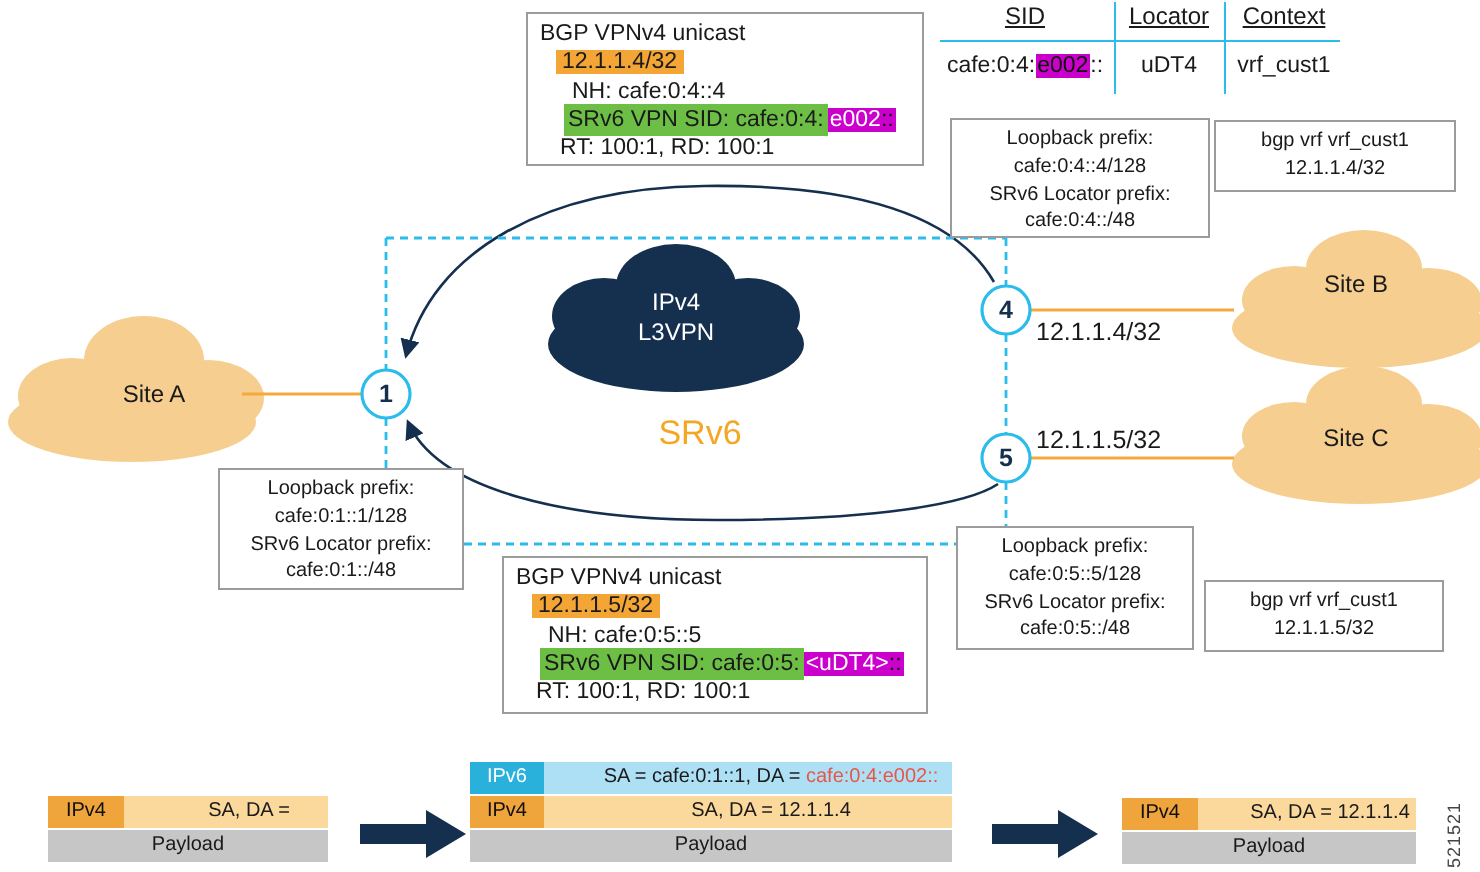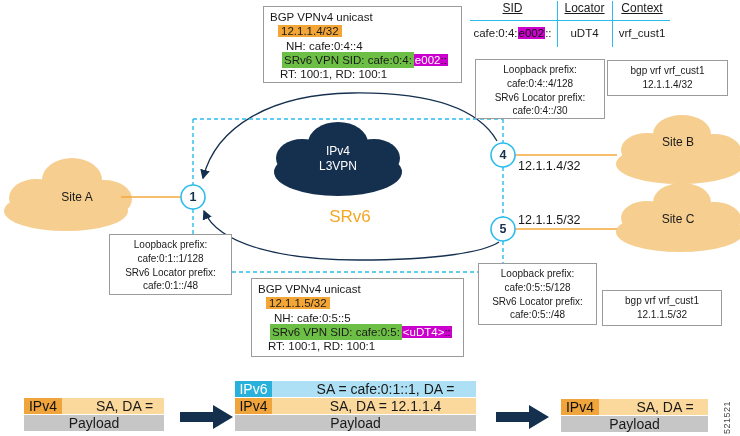--- a/index.html
+++ b/index.html
@@ -26,21 +26,21 @@
   .sid-underline{position:absolute;left:2px;top:19px;width:200px;border-top:1.5px solid #2BBCEC;}
   .sid-sep{position:absolute;top:0;height:46px;border-left:1.5px solid #2BBCEC;}
   .nodelabel{position:absolute;width:24px;height:22px;line-height:22px;text-align:center;
              color:#15304F;font-weight:bold;font-size:12.5px;}
   .sitelabel{position:absolute;width:60px;text-align:center;font-size:12px;}
   .corelabel{position:absolute;left:288px;top:144px;width:100px;text-align:center;
              color:#fff;font-size:12px;line-height:15px;}
   .srv6label{position:absolute;left:300px;top:207px;width:100px;text-align:center;
              color:#F5A623;font-size:17px;}
   .linklabel{position:absolute;font-size:12.5px;}
-  .packet{position:absolute;font-size:14px;}
+  .packet{position:absolute;font-size:10px;}
   .prow{display:flex;height:16px;line-height:16px;}
   .prow + .prow{margin-top:1px;}
   .ptag{width:38px;text-align:center;flex:none;}
   .pbody{flex:1;text-align:center;padding-left:23px;}
   .tag-orange{background:#F0A43C;color:#111;}
   .body-orange{background:#FBD89B;}
   .tag-cyan{background:#29B1DC;color:#fff;}
   .body-blue{background:#ADE0F4;}
   .payload{background:#C6C6C6;text-align:center;height:16px;line-height:16px;}
   .redtext{color:#E8564A;}
@@ -141,21 +141,21 @@
       <div class="c1"><span>cafe:0:4:</span><span class="hl-magenta wh">e002</span><span>::</span></div>
       <div class="c2">uDT4</div>
       <div class="c3">vrf_cust1</div>
     </div>
   </div>
 
   <div class="box infobox" style="left:475px;top:59px;width:130px;height:60px;">
     <div>Loopback prefix:</div>
     <div>cafe:0:4::4/128</div>
     <div>SRv6 Locator prefix:</div>
-    <div>cafe:0:4::/30</div>
+    <div>cafe:0:4::/48</div>
   </div>
 
   <div class="box infobox" style="left:607px;top:60px;width:121px;height:36px;">
     <div>bgp vrf vrf_cust1</div>
     <div>12.1.1.4/32</div>
   </div>
 
   <div class="box infobox" style="left:109px;top:234px;width:123px;height:61px;">
     <div>Loopback prefix:</div>
     <div>cafe:0:1::1/128</div>

